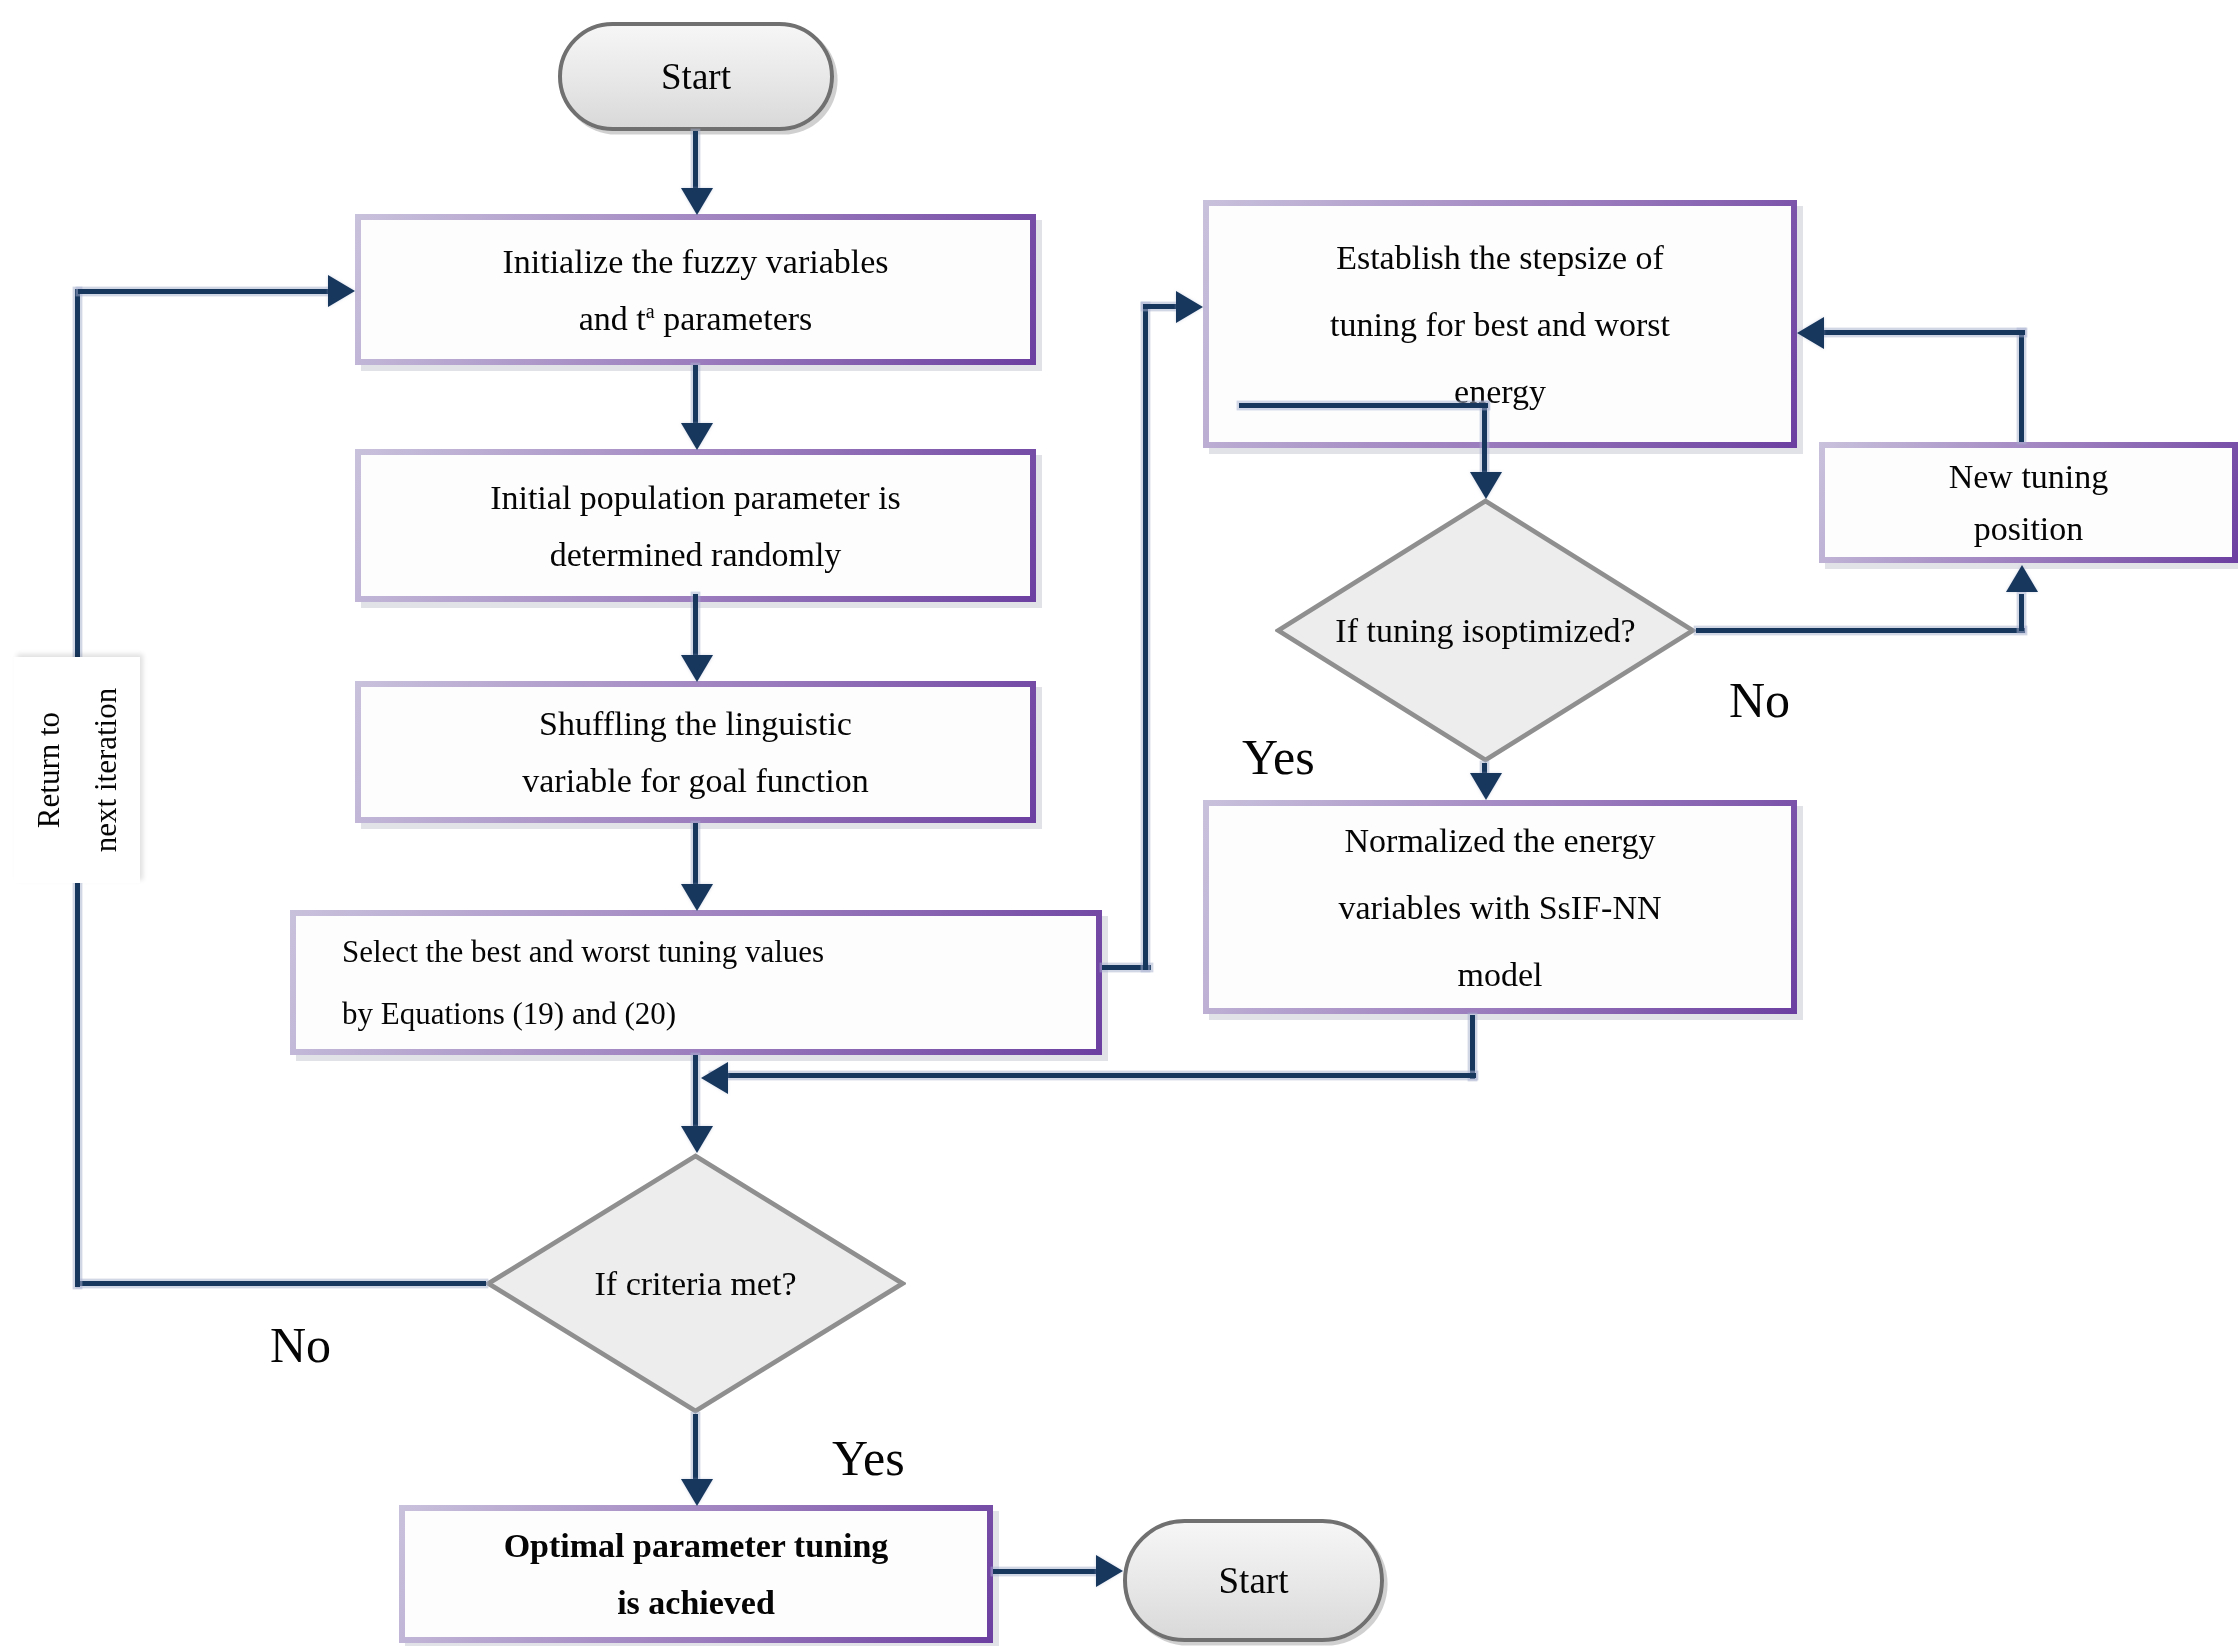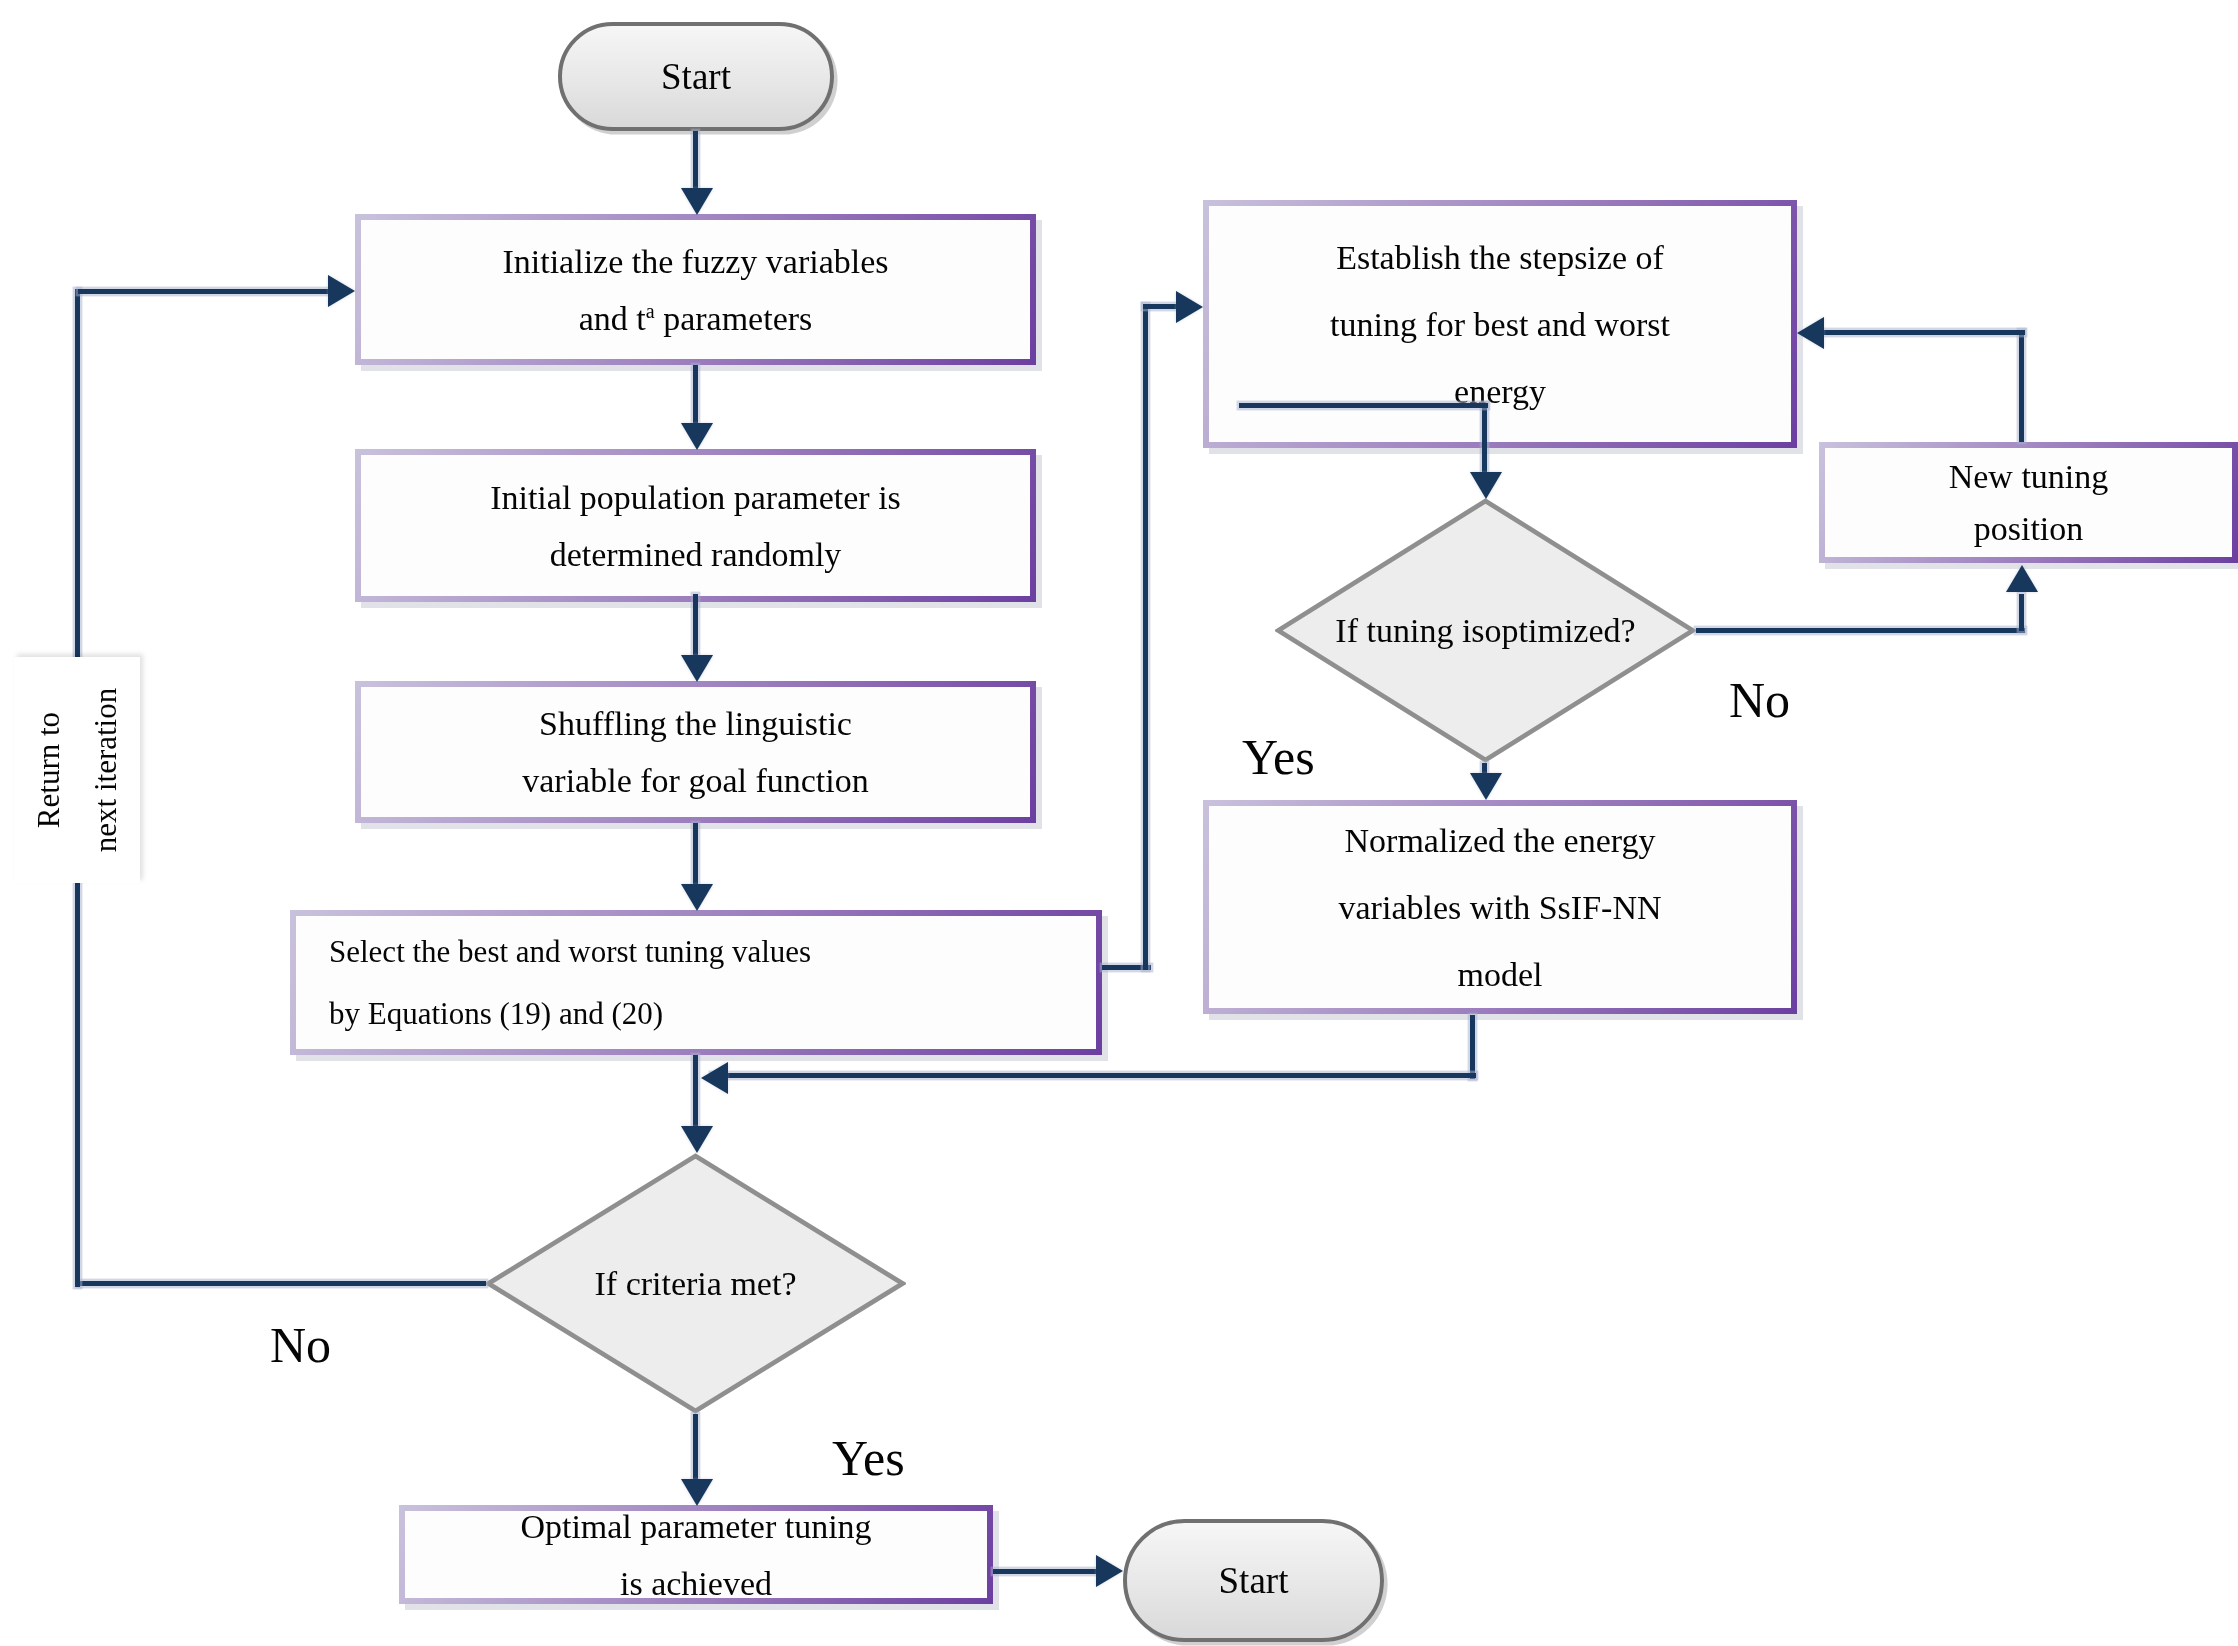--- a/index.html
+++ b/index.html
@@ -24,21 +24,21 @@
     background:linear-gradient(115deg,var(--lavender) 0%,#9b7cbd 55%,var(--purple) 100%);
     padding:6px;
     box-shadow:6px 6px 0 rgba(170,170,188,0.35);
     box-sizing:border-box;
   }
   .pbox-inner{
     width:100%;height:100%;background:#fdfdfe;
     display:flex;flex-direction:column;justify-content:center;align-items:center;
     text-align:center;box-sizing:border-box;
   }
-  .pbox-inner.left{align-items:flex-start;text-align:left;padding-left:33px;}
+  .pbox-inner.left{align-items:flex-start;text-align:left;padding-left:46px;}
   .btxt{font-size:34px;line-height:57px;white-space:nowrap;}
   .btxt-sm{font-size:31px;line-height:62px;white-space:nowrap;}
   .lh112{line-height:67px;}
   sup.sup{font-size:20px;vertical-align:super;line-height:0;}
   
   .terminal{
     position:absolute;border:4.8px solid var(--terminal-border);border-radius:65px;
     background:linear-gradient(180deg,#f6f6f6 0%,#e7e7e7 55%,#d9d9d9 100%);
     display:flex;align-items:center;justify-content:center;
     font-size:37px;box-sizing:border-box;
@@ -105,21 +105,21 @@
   </div>
 </div>
 
 <div class="pbox" style="left:290px;top:910px;width:812px;height:145px;">
   <div class="pbox-inner left">
     <div class="btxt-sm">Select the best and worst tuning values</div>
     <div class="btxt-sm">by Equations (19) and (20)</div>
   </div>
 </div>
 
-<div class="pbox" style="left:399px;top:1505px;width:594px;height:99px;">
+<div class="pbox" style="left:399px;top:1505px;width:594px;height:138px;font-weight:bold;">
   <div class="pbox-inner">
     <div class="btxt">Optimal parameter tuning</div>
     <div class="btxt">is achieved</div>
   </div>
 </div>
 
 <div class="pbox" style="left:1203px;top:200px;width:594px;height:248px;">
   <div class="pbox-inner">
     <div class="btxt lh112">Establish the stepsize of</div>
     <div class="btxt lh112">tuning for best and worst</div>

